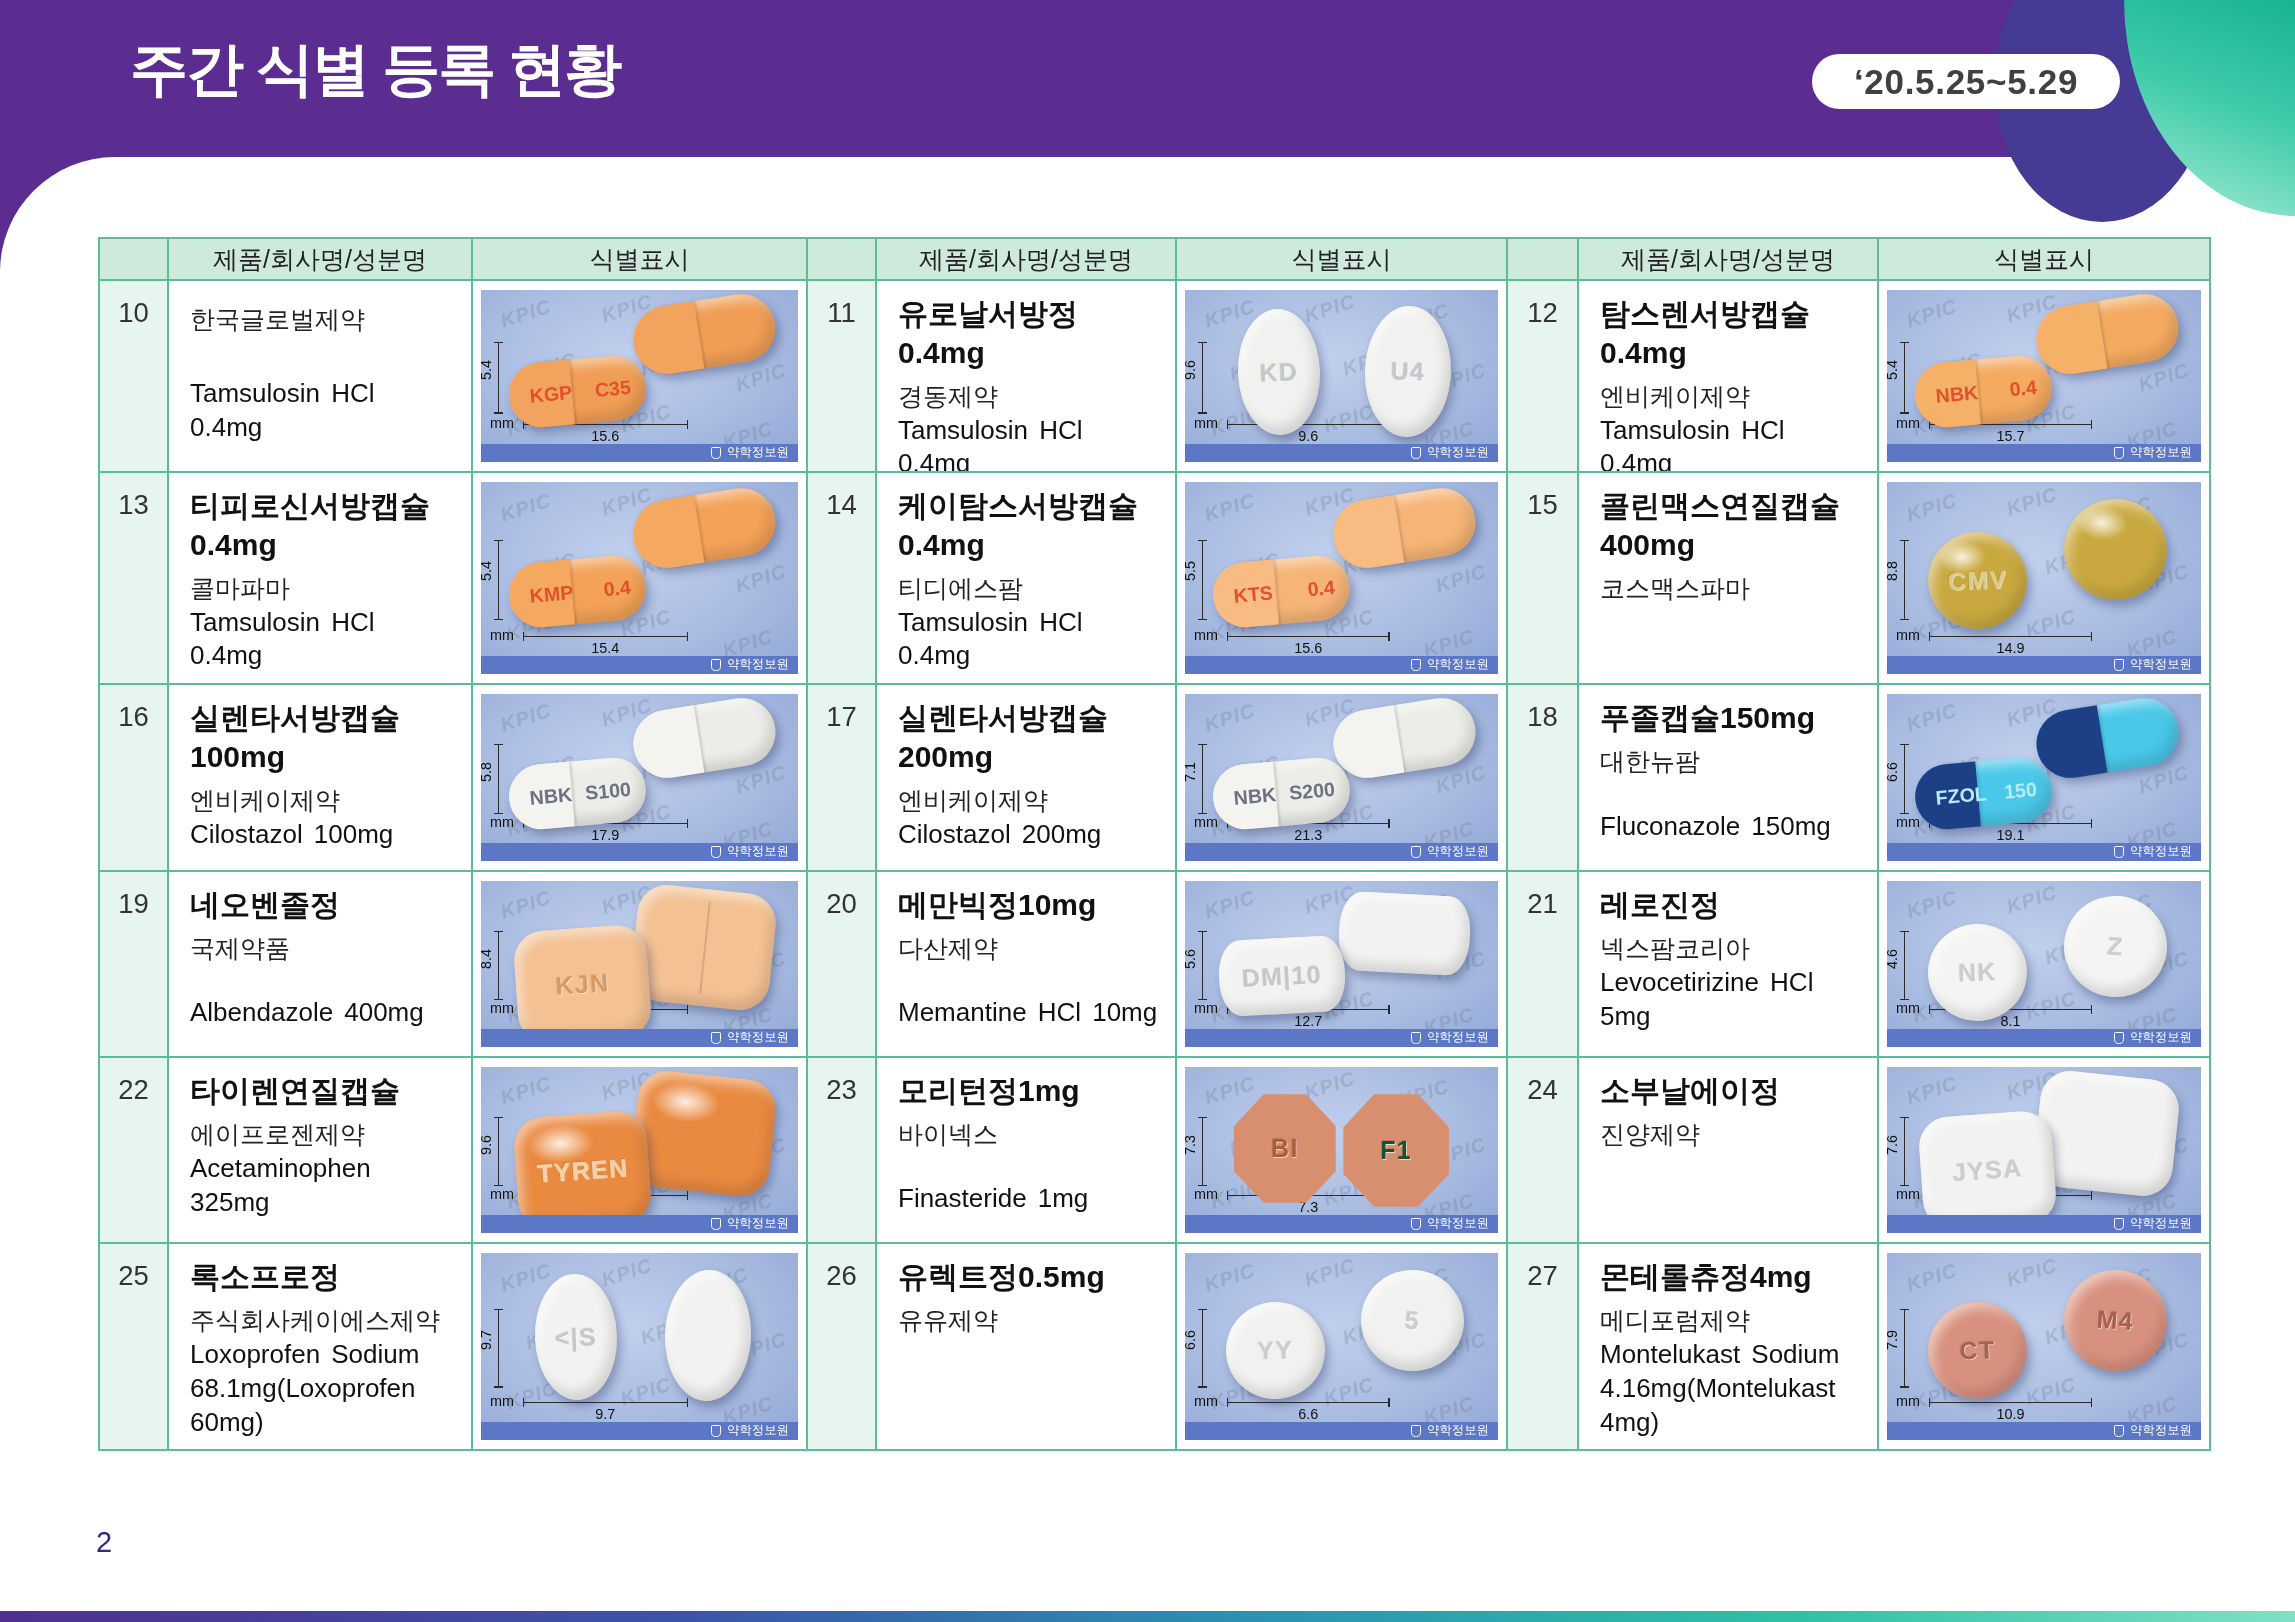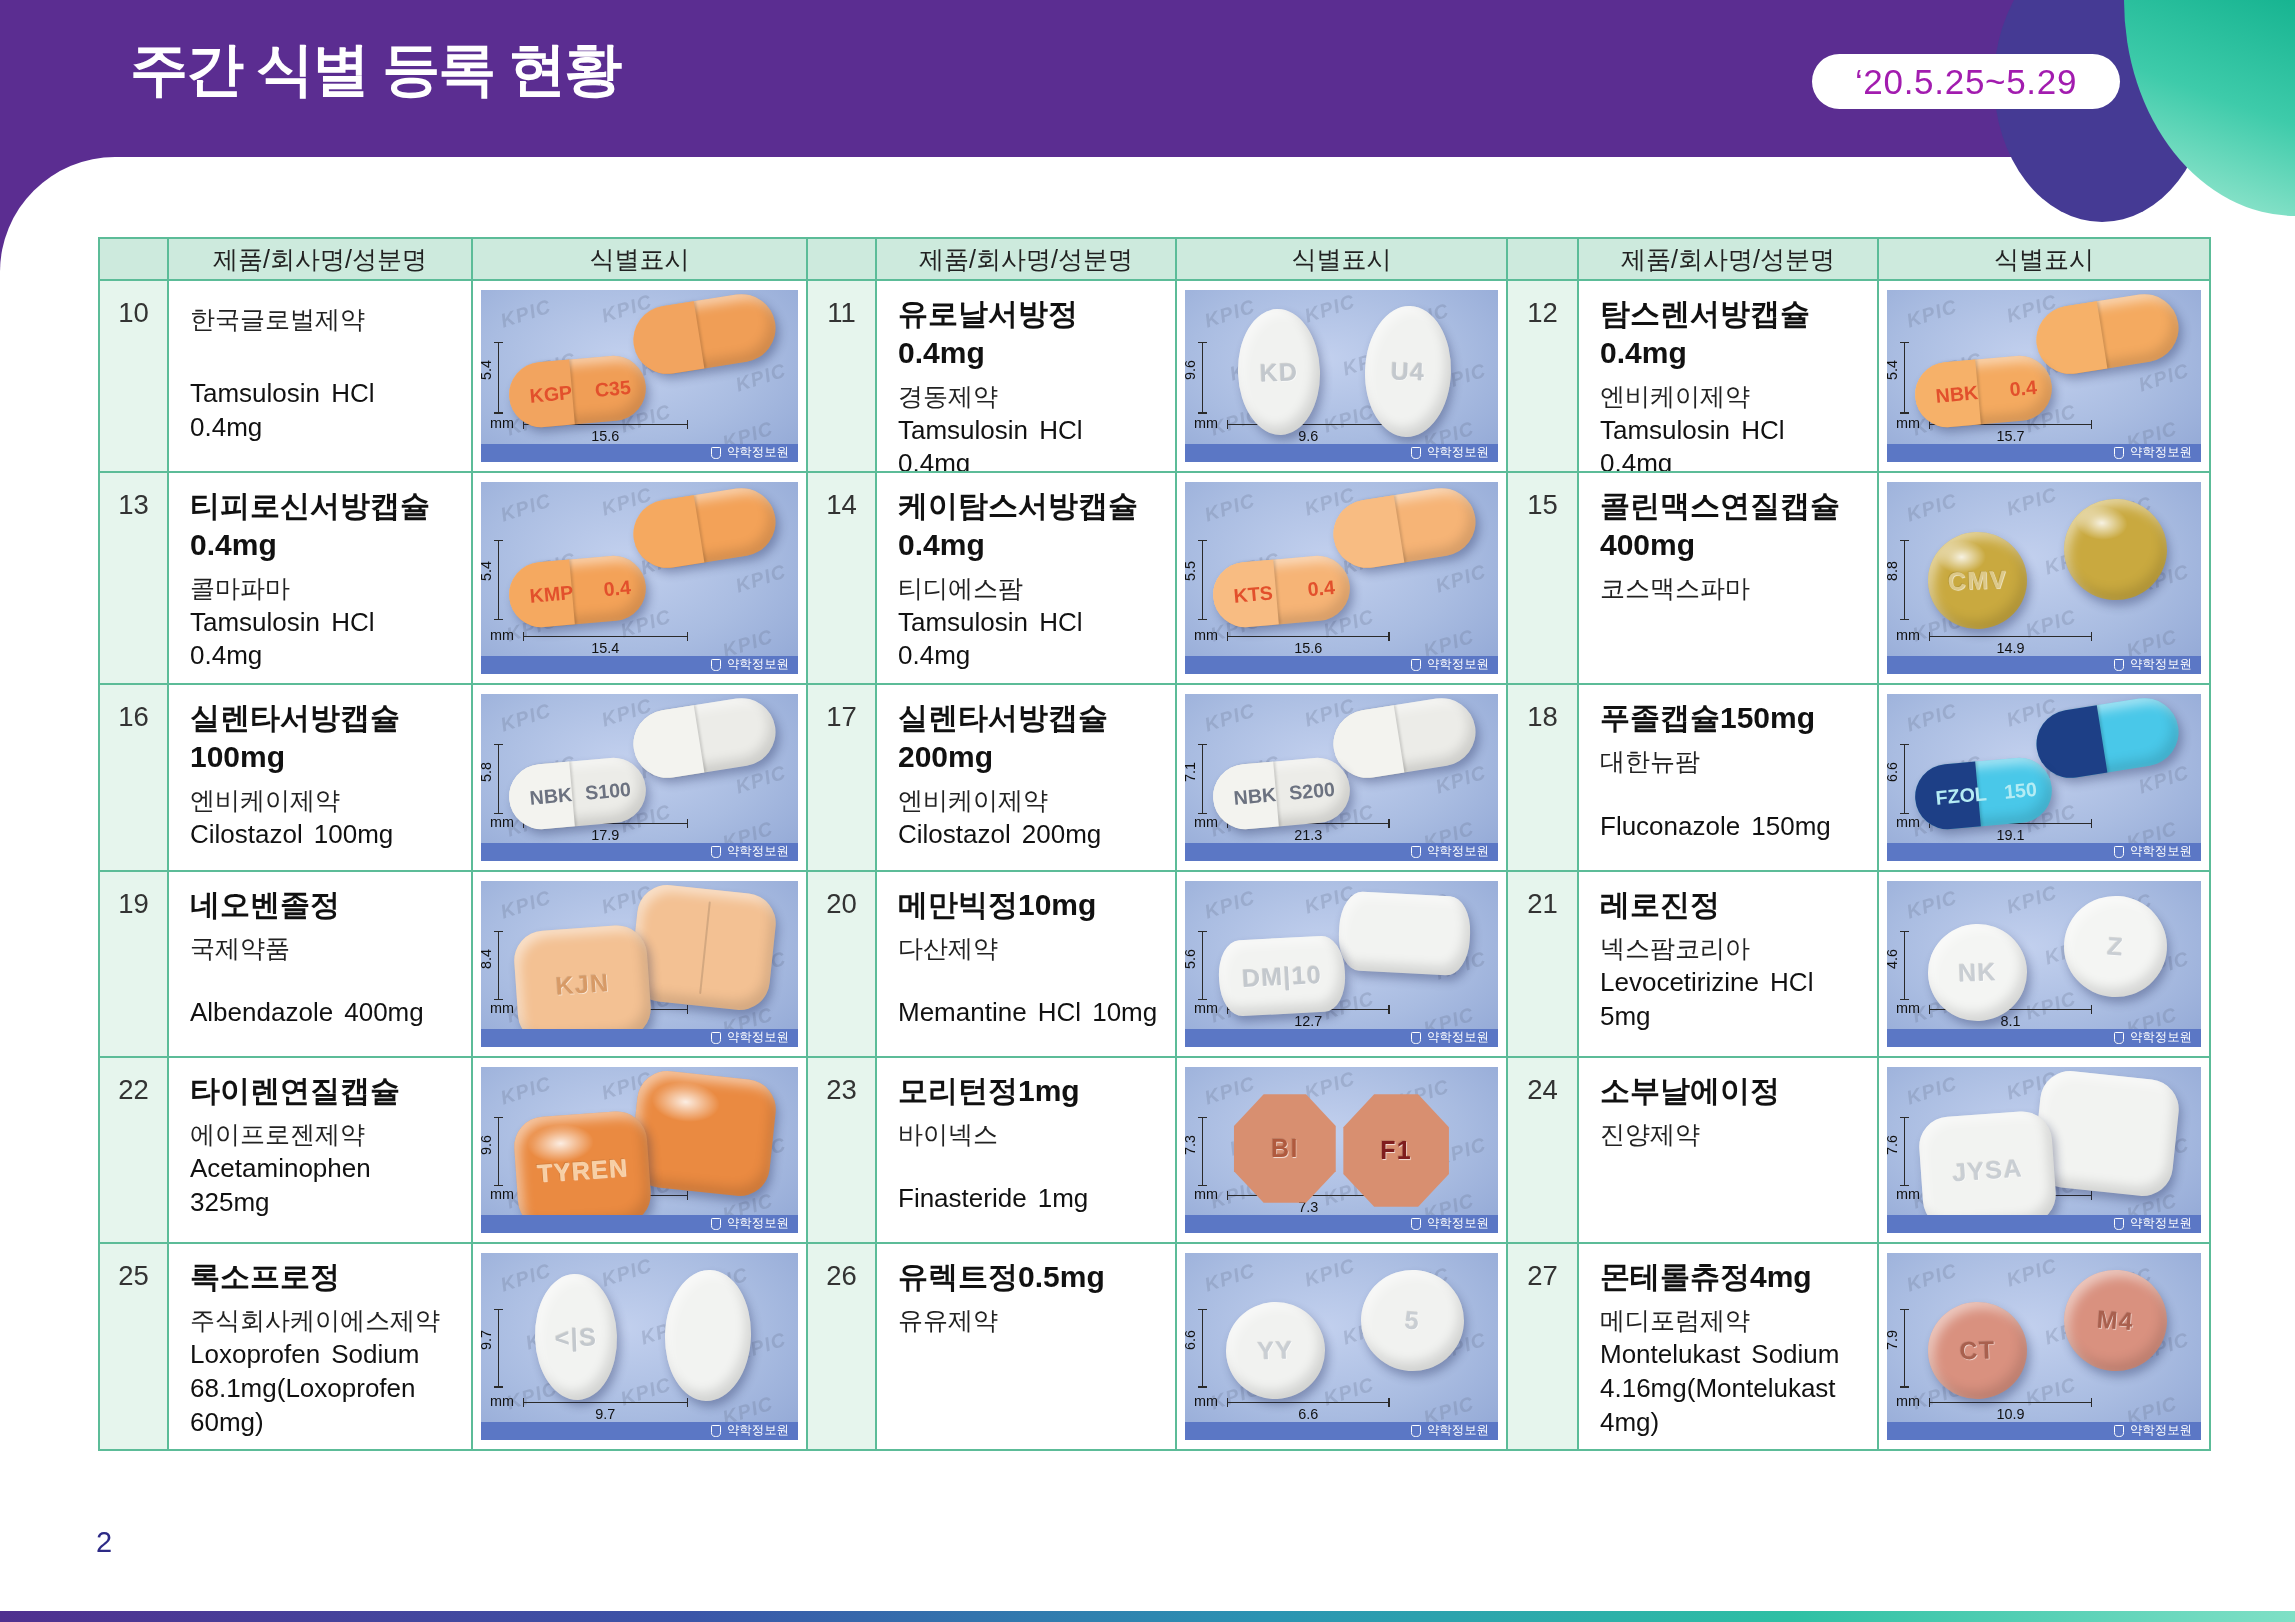--- a/index.html
+++ b/index.html
@@ -13,21 +13,21 @@
     border-top-left-radius:115px;z-index:1;}
   .blob{position:absolute;top:-59px;right:85px;width:216px;height:281px;border-radius:50%;
     background:#453a94;z-index:2;}
   .teal{position:absolute;top:0;right:0;width:171px;height:216px;z-index:3;
     background:linear-gradient(200deg,#17b491 0%,#3ecbaa 45%,#a9ecd6 100%);
     border-bottom-left-radius:100% 100%;}
   .title{position:absolute;left:130px;top:31px;margin:0;color:#ffffff;font-size:58px;
     font-weight:700;letter-spacing:-2px;z-index:4;}
   .badge{position:absolute;top:54px;right:175px;width:308px;height:55px;background:#ffffff;
     border-radius:27.5px;display:flex;align-items:center;justify-content:center;z-index:4;}
-  .badge span{color:#a21caf;font-size:35px;font-weight:400;letter-spacing:0.7px;}
+  .badge span{color:#404040;font-size:35px;font-weight:700;letter-spacing:0.7px;}
 
   
   .pageno{position:absolute;left:96px;top:1526px;font-size:29px;color:#2d2a86;z-index:4;}
   .bottom-bar{position:absolute;left:0;right:0;bottom:0;height:11.8px;z-index:5;
     background:linear-gradient(90deg,#50308f 0%,#3b55a8 30%,#2b93b2 55%,#2ec0a4 78%,#7fe0c6 100%);}
 
   
   .tbl{position:absolute;left:98px;top:237px;z-index:4;display:grid;background:#fff;
     grid-template-columns:69px 304px 335px 69px 300px 331px 71px 300px 330px;
     grid-template-rows:42px 192px 212px 187px 186px 186px 205px;
@@ -618,21 +618,21 @@
           <span class="wm" style="left: 68%; top: 9%;">KPIC</span>
           <span class="wm" style="left: 14%; top: 38%;">KPIC</span>
           <span class="wm" style="left: 50%; top: 35%;">KPIC</span>
           <span class="wm" style="left: 80%; top: 44%;">KPIC</span>
           <span class="wm" style="left: 8%; top: 70%;">KPIC</span>
           <span class="wm" style="left: 44%; top: 68%;">KPIC</span>
           <span class="wm" style="left: 76%; top: 78%;">KPIC</span>
           <div class="dimv"></div>
           <span class="dimvl">7.3</span>
           <div class="pill tab octagon pb" style="width: 110px; height: 117px; background: rgb(216, 143, 112);">
-            <span class="tm" style="color: #7f1d1d;">F1</span>
+            <span class="tm" style="color: #14532d;">F1</span>
           </div>
           <div class="pill tab octagon pf" style="width: 106px; height: 113px; background: rgb(216, 143, 112);">
             <span class="tm" style="color: rgb(176, 90, 62);">BI</span>
           </div>
           <span class="dimh-mm">mm</span>
           <div class="dimh-line"></div>
           <span class="dimh-val">7.3</span>
           <div class="pfoot">
             <span class="shield"></span>
             <span>약학정보원</span>

